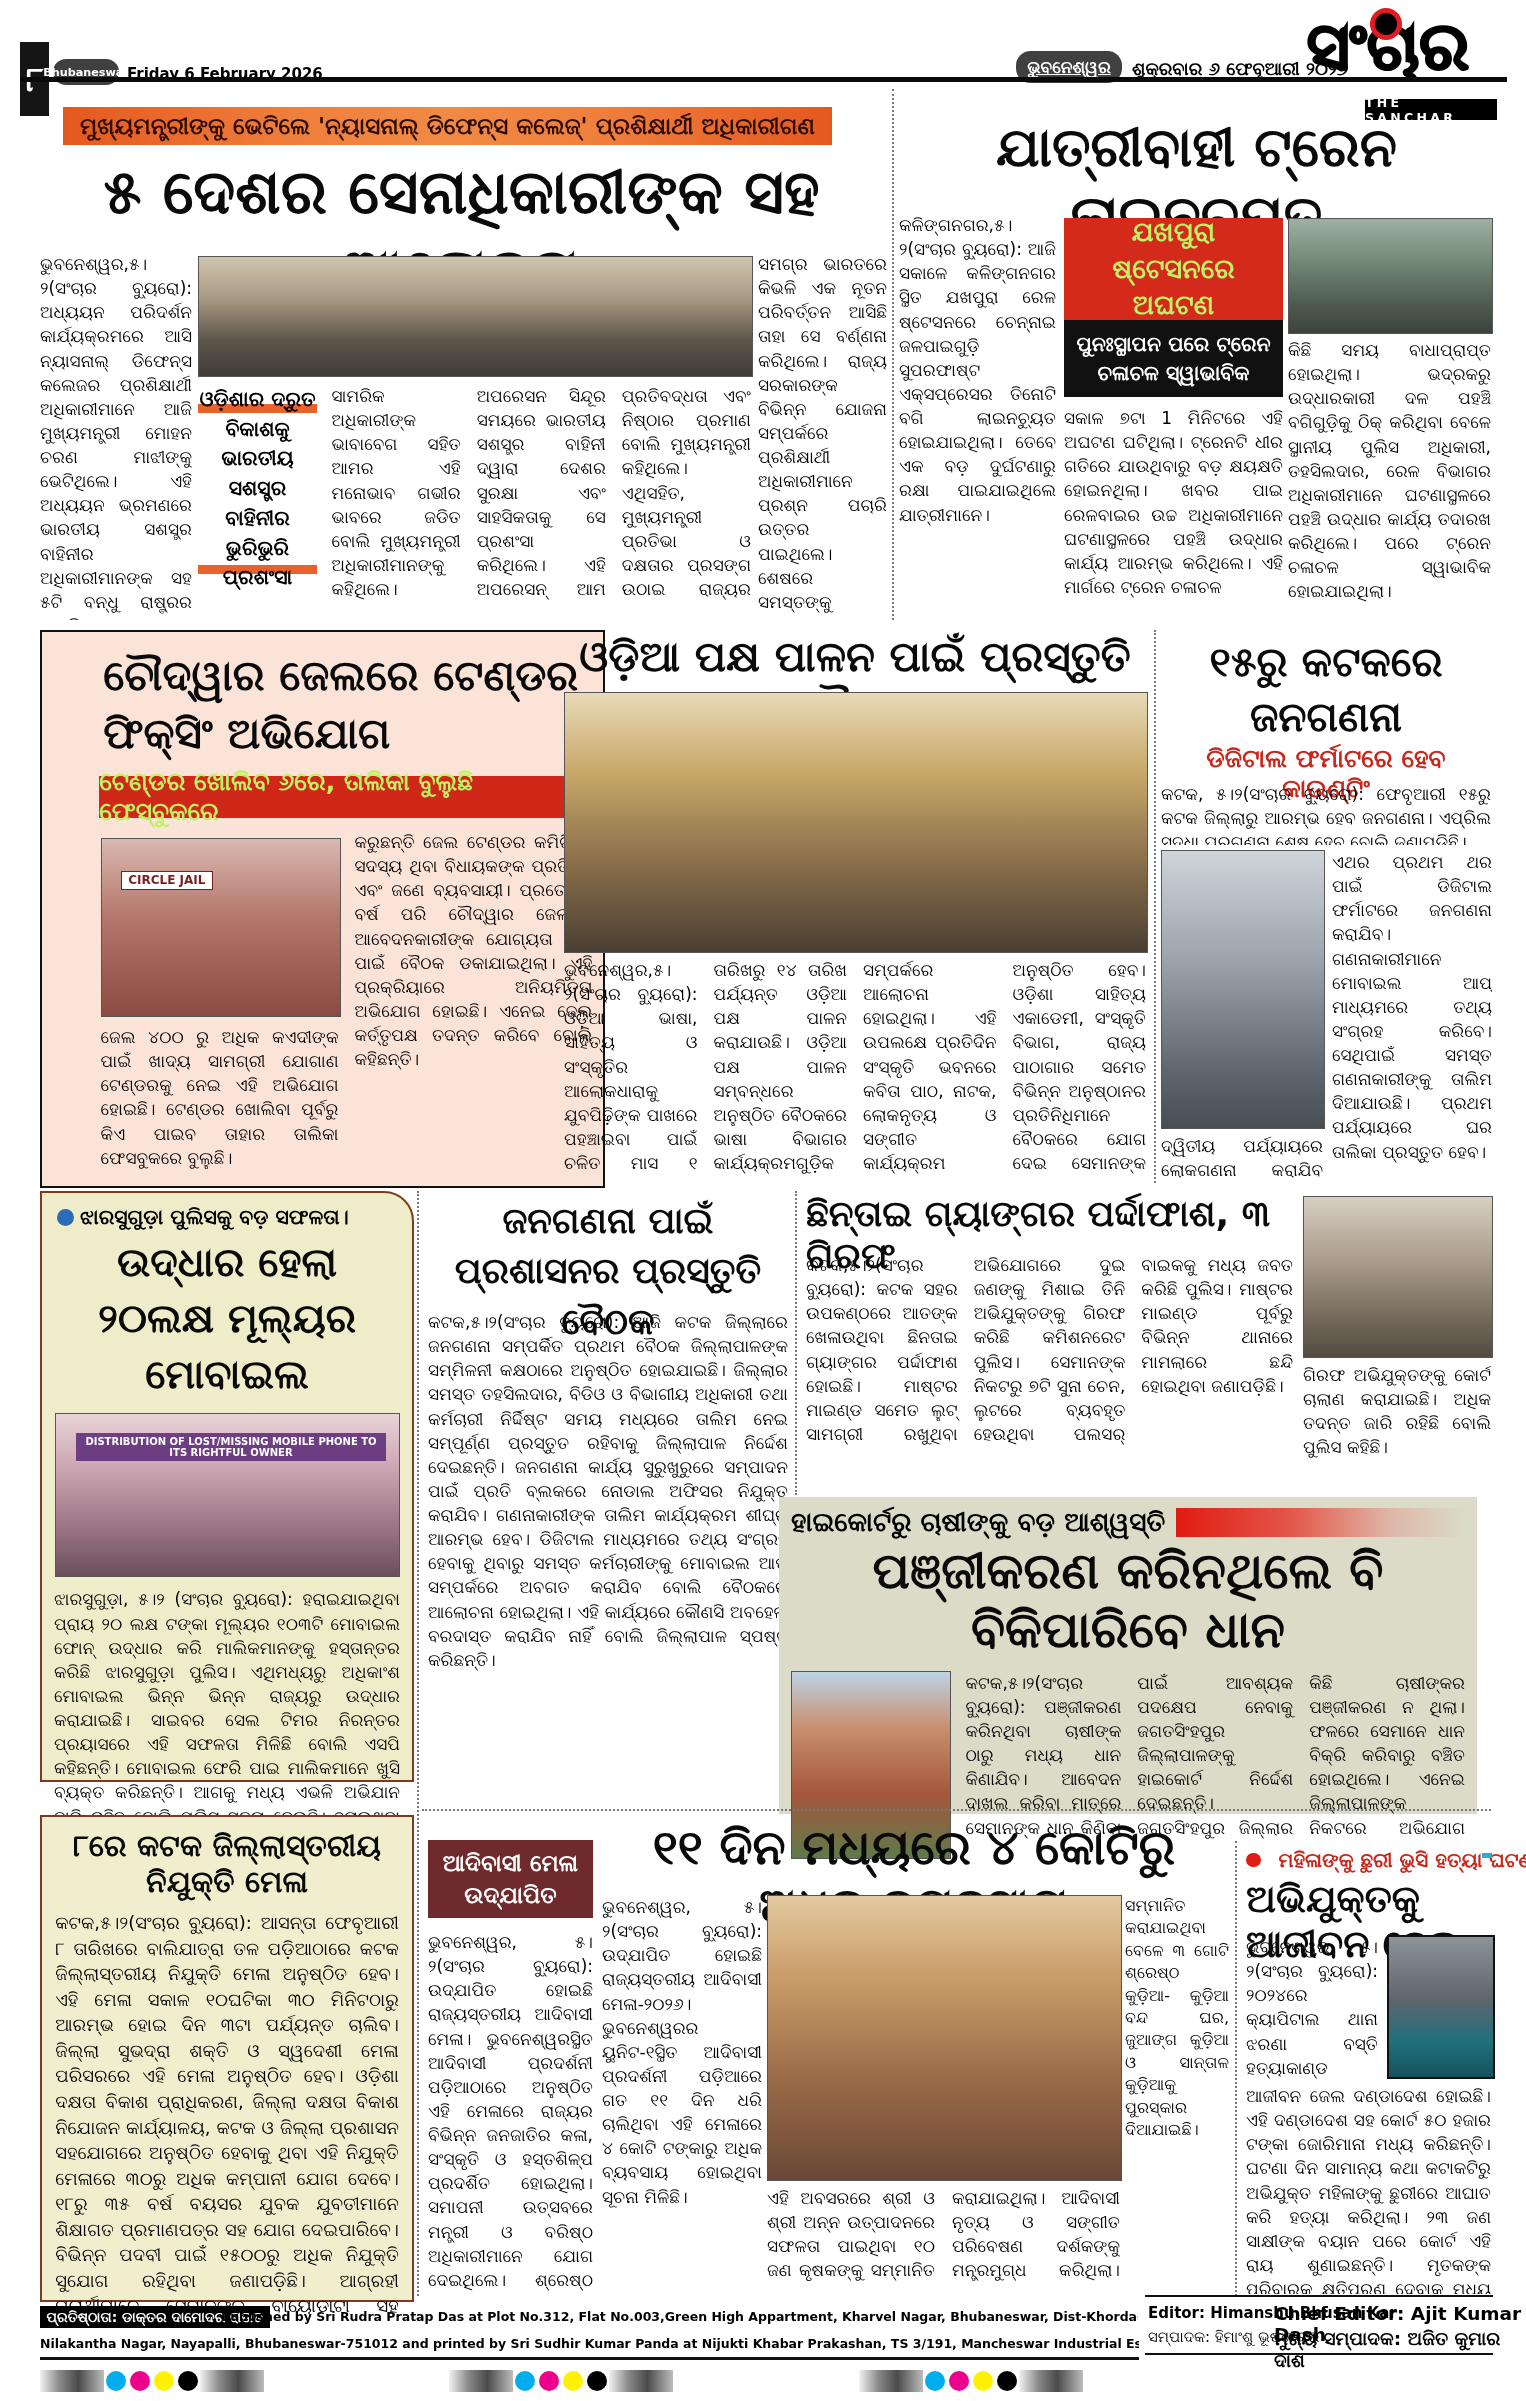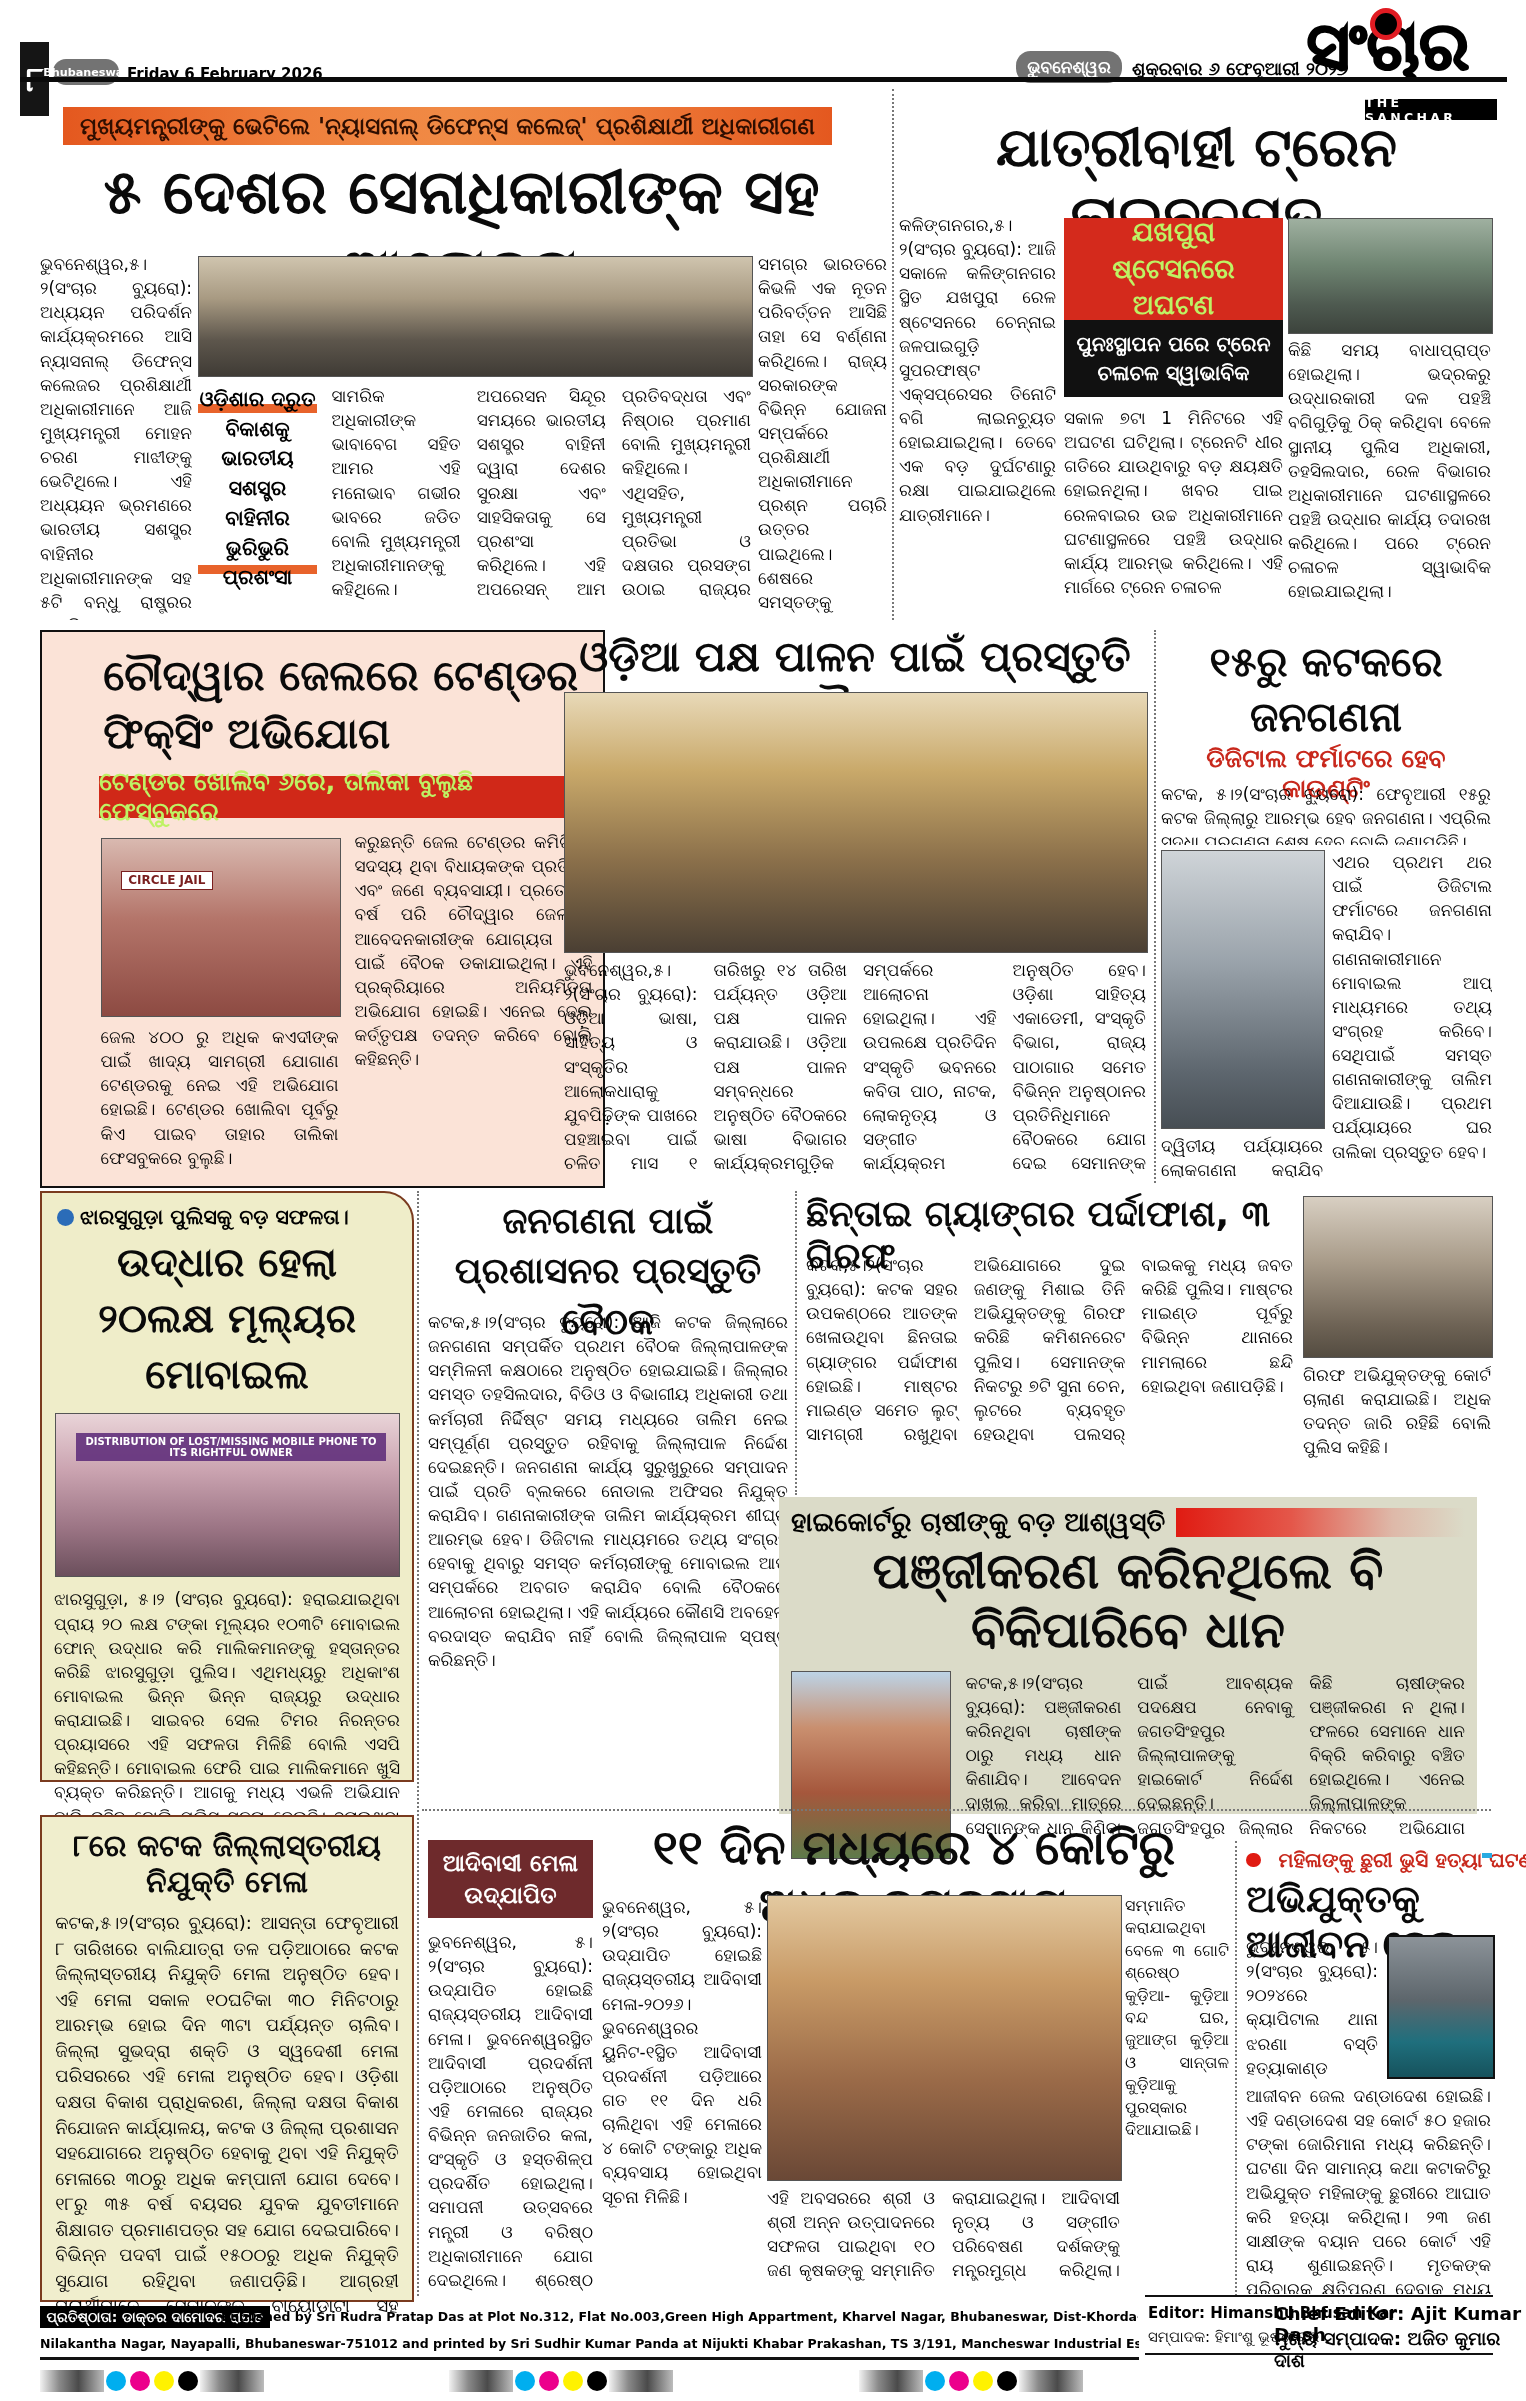--- a/index.html
+++ b/index.html
@@ -2,21 +2,21 @@
 <html style="font-size:10.6px"><head>
 <meta charset="utf-8">
 <style>
   html,body{margin:0;padding:0;background:#ffffff;}
   body{width:1526px;height:2401px;position:relative;font-family:"DejaVu Sans",sans-serif;color:#000;}
   .abs{position:absolute;}
   .c{text-align:center;}
   .b{font-weight:bold;}
   .body-txt{font-size:17px;line-height:1.42;text-align:justify;word-break:break-word;}
   .small-txt{font-size:16px;line-height:1.4;text-align:justify;}
-  .pill{background:#737373;color:#fff;border-radius:14.5px;display:flex;align-items:center;justify-content:center;}
+  .pill{background:#404040;color:#fff;border-radius:14.5px;display:flex;align-items:center;justify-content:center;text-decoration:underline;}
   .photo{background:linear-gradient(135deg,#b9a98f,#8d7f6b 55%,#6e6152);border:0.7px solid #555;}
   .dotted-v{border-left:2px dotted #777;}
   .dotted-h{border-top:2px dotted #777;}
   .headline{font-weight:bold;color:#0a0a0a;}
   .redbar{background:#d02818;color:#bef264;font-weight:bold;display:flex;align-items:center;justify-content:center;}
   .kicker-orange{background:linear-gradient(90deg,#e4581f,#ef7f3c 30%,#f08a45 50%,#ef7f3c 70%,#e4581f);color:#2f0e00;display:flex;align-items:center;justify-content:center;font-weight:bold;}
   .quote-box{border-top:9.2px solid #e8632b;border-bottom:9.2px solid #e8632b;display:flex;align-items:center;justify-content:center;}
   .col2{column-count:2;column-gap:17px;}
   .col3{column-count:3;column-gap:16px;}
   .col4{column-count:4;column-gap:16px;}

